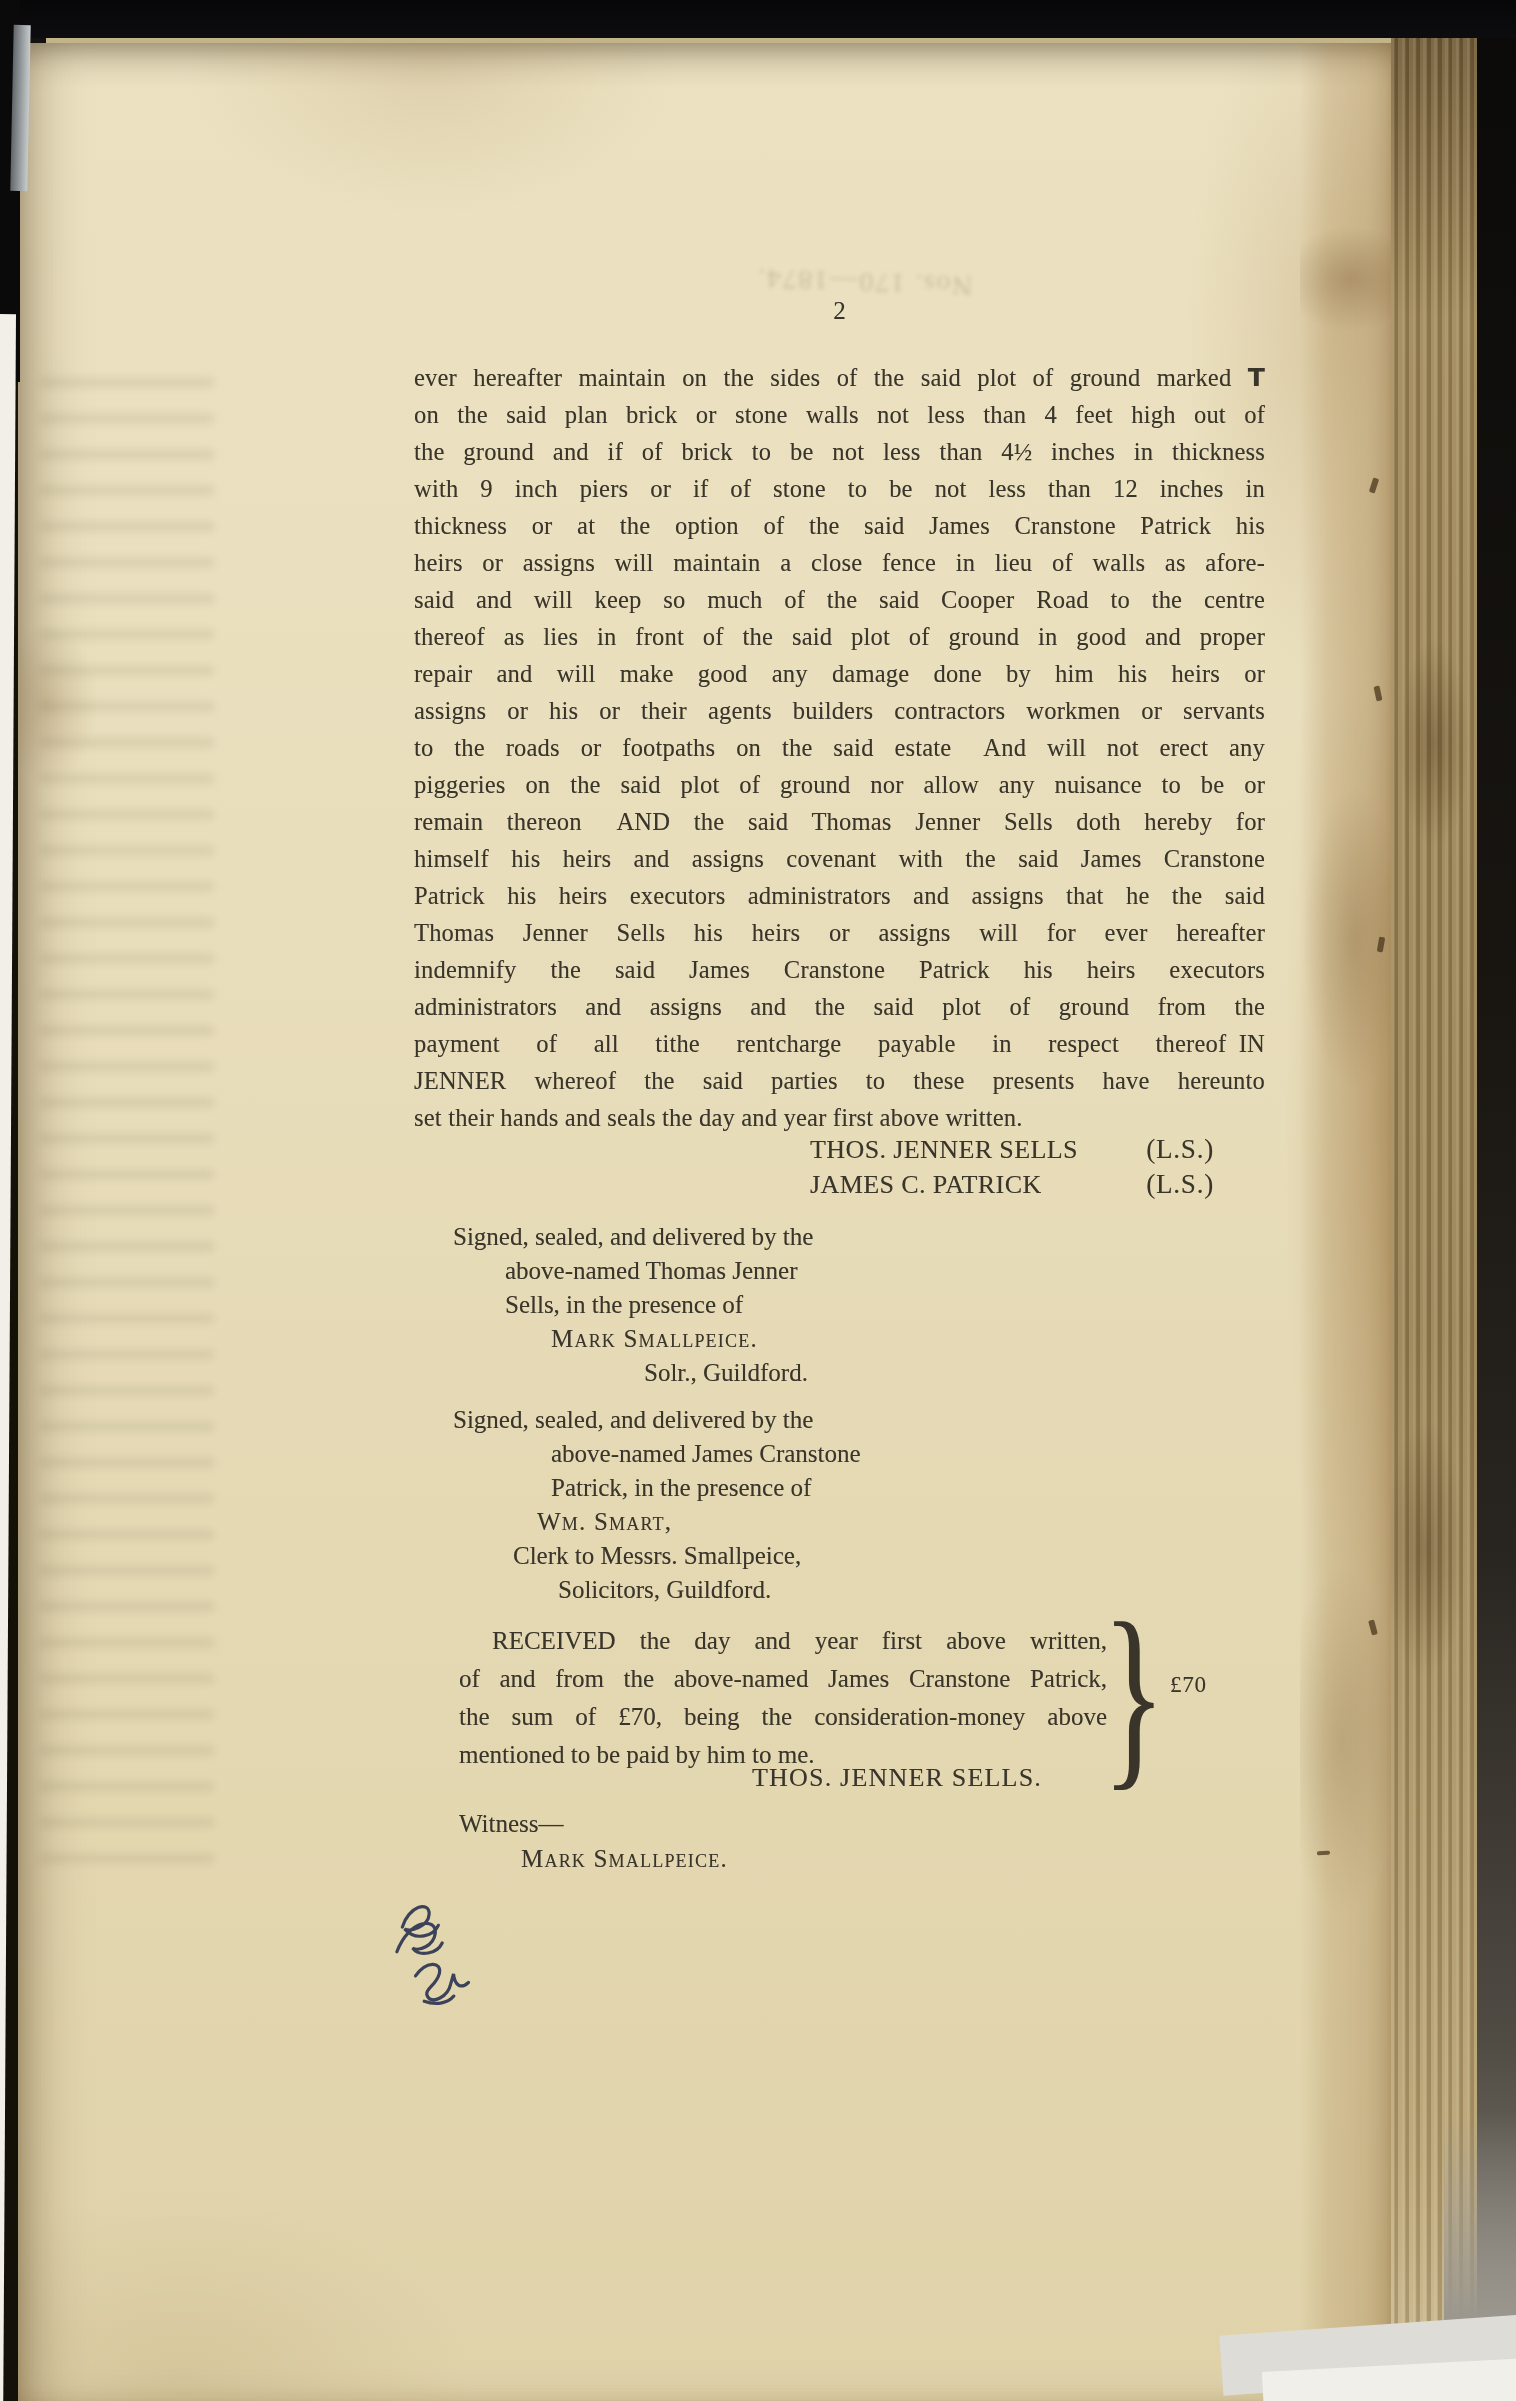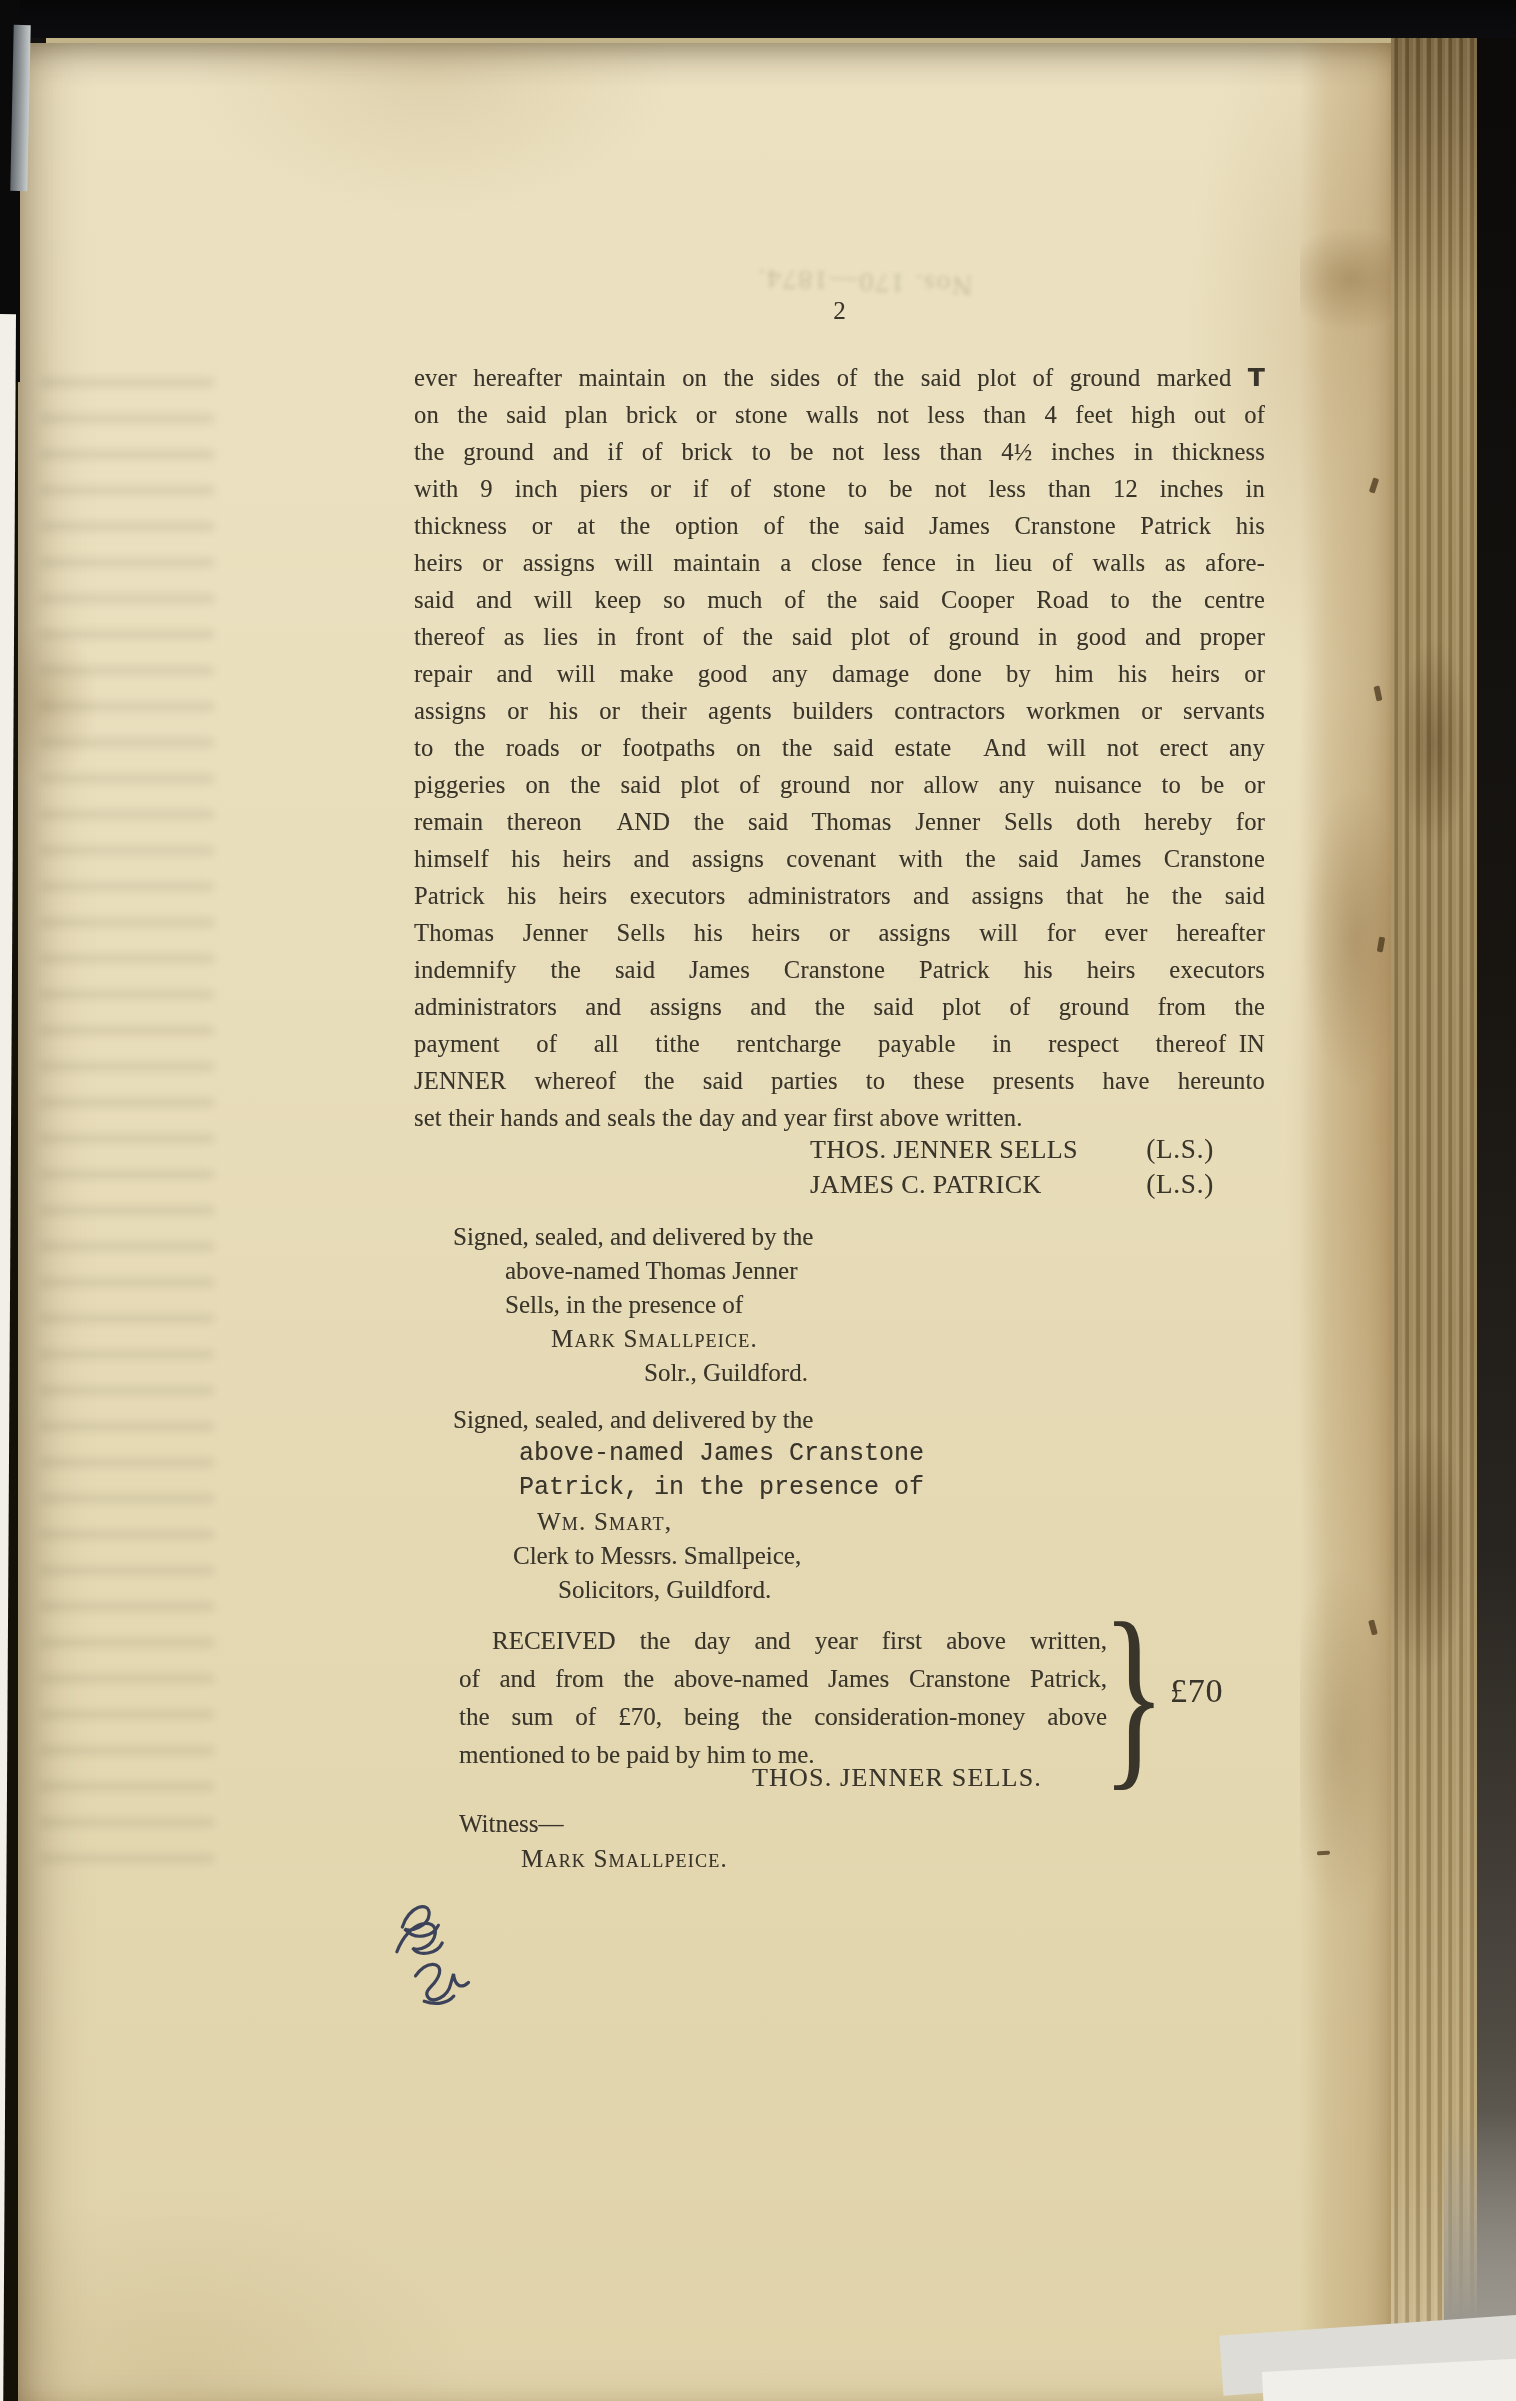--- a/index.html
+++ b/index.html
@@ -73,34 +73,34 @@
   .plan-mark{font-family:"DejaVu Sans",sans-serif;font-weight:bold;font-size:25px;}
 
   .sigblock{position:absolute;left:810px;top:1132px;width:404px;font-size:26px;letter-spacing:0.4px;}
   .sigrow{display:flex;justify-content:space-between;line-height:35px;font-family:Liberation Serif, serif;}
   .seal{font-size:27px;letter-spacing:0.8px;align-self:center;}
 
   .att{position:absolute;font-size:25px;line-height:34px;}
   .att1{left:453px;top:1220px;}
   .att2{left:453px;top:1403px;}
   .att .i1{margin-left:52px;}
-  .att2 .i1{margin-left:66px;font-family:Liberation Mono, monospace;}
+  .att2 .i1{margin-left:98px;}
   .att1 .wname{margin-left:98px;}
   .att1 .wtitle{margin-left:191px;}
   .att2 .wname{margin-left:84px;}
   .att2 .w5{margin-left:60px;}
   .att2 .w6{margin-left:105px;}
   .sc{font-variant:small-caps;letter-spacing:1.2px;}
 
   .receipt{position:absolute;left:459px;top:1622px;width:648px;font-size:25px;line-height:38px;}
   .receipt .rl{text-align:justify;text-align-last:justify;}
   .receipt .r1{text-indent:33px;}
   .brace{position:absolute;left:1102px;top:1592px;font-size:204px;line-height:204px;
          transform:scaleX(.65);transform-origin:left center;color:#3a352b;}
-  .amount{position:absolute;left:1170px;top:1672px;font-size:34px;letter-spacing:0.8px;text-align:center;}
+  .amount{position:absolute;left:1170px;top:1672px;font-size:23px;letter-spacing:0.8px;text-align:center;}
   .receipt-sig{position:absolute;left:752px;top:1763px;font-size:26px;letter-spacing:1.2px;}
   .witness-label{position:absolute;left:459px;top:1810px;font-size:25px;}
   .witness-name{position:absolute;left:521px;top:1845px;font-size:25px;}
 
   .monogram{position:absolute;left:381px;top:1896px;width:104px;height:110px;transform:rotate(-6deg);opacity:.9;}
   .monogram path{stroke:#2a3350;stroke-width:3.2;fill:none;stroke-linecap:round;}
 </style>
 </head>
 <body>
 

